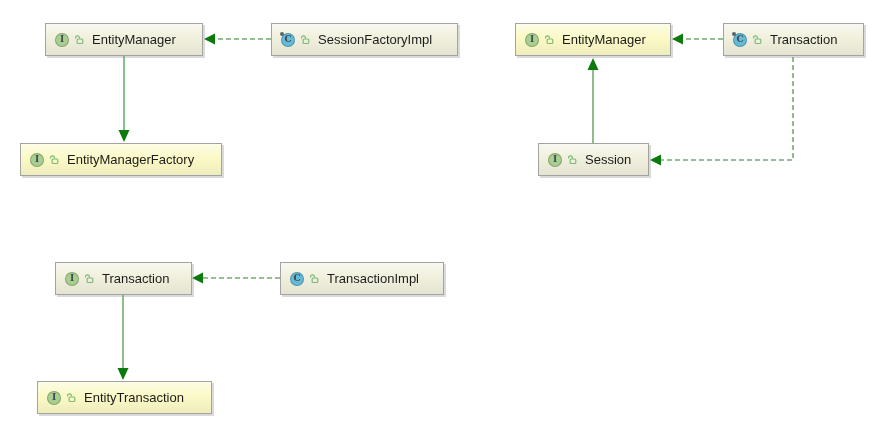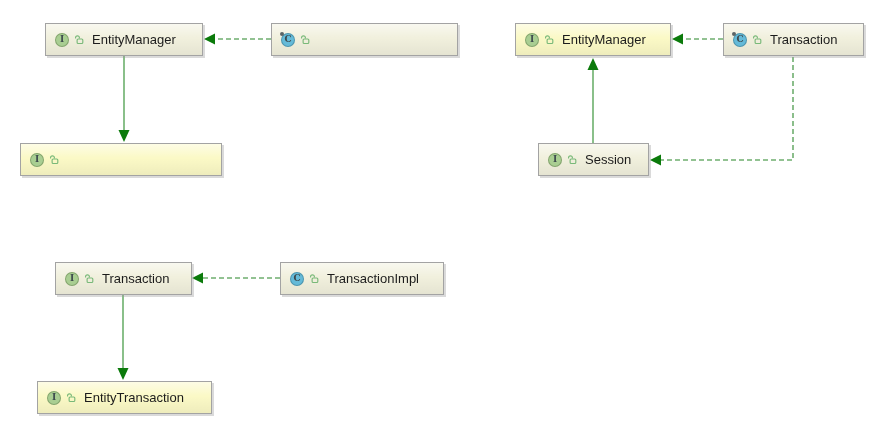--- a/index.html
+++ b/index.html
@@ -98,29 +98,31 @@
     </div>
     <div class="node cream" style="left: 271px; top: 23px; width: 187px; height: 33px;">
       <span class="type-icon class">
         <span class="letter">C</span>
         <span class="dot"></span>
       </span>
       <svg class="lock" viewBox="0 0 12 12" width="11" height="11">
         <rect x="3.4" y="5.4" width="6.2" height="5" rx="1.1" fill="none" stroke="currentColor" stroke-width="1.25"></rect>
         <path d="M1.7 5.0 V4.1 A2.1 2.1 0 0 1 5.9 4.1 V5.0" fill="none" stroke="currentColor" stroke-width="1.25"></path>
       </svg>
+      <span class="label">SessionFactoryImpl</span>
     </div>
     <div class="node yellow" style="left: 20px; top: 143px; width: 202px; height: 33px;">
       <span class="type-icon interface">
         <span class="letter">I</span>
       </span>
       <svg class="lock" viewBox="0 0 12 12" width="11" height="11">
         <rect x="3.4" y="5.4" width="6.2" height="5" rx="1.1" fill="none" stroke="currentColor" stroke-width="1.25"></rect>
         <path d="M1.7 5.0 V4.1 A2.1 2.1 0 0 1 5.9 4.1 V5.0" fill="none" stroke="currentColor" stroke-width="1.25"></path>
       </svg>
+      <span class="label">EntityManagerFactory</span>
     </div>
     <div class="node yellow" style="left: 515px; top: 23px; width: 156px; height: 33px;">
       <span class="type-icon interface">
         <span class="letter">I</span>
       </span>
       <svg class="lock" viewBox="0 0 12 12" width="11" height="11">
         <rect x="3.4" y="5.4" width="6.2" height="5" rx="1.1" fill="none" stroke="currentColor" stroke-width="1.25"></rect>
         <path d="M1.7 5.0 V4.1 A2.1 2.1 0 0 1 5.9 4.1 V5.0" fill="none" stroke="currentColor" stroke-width="1.25"></path>
       </svg>
       <span class="label">EntityManager</span>

